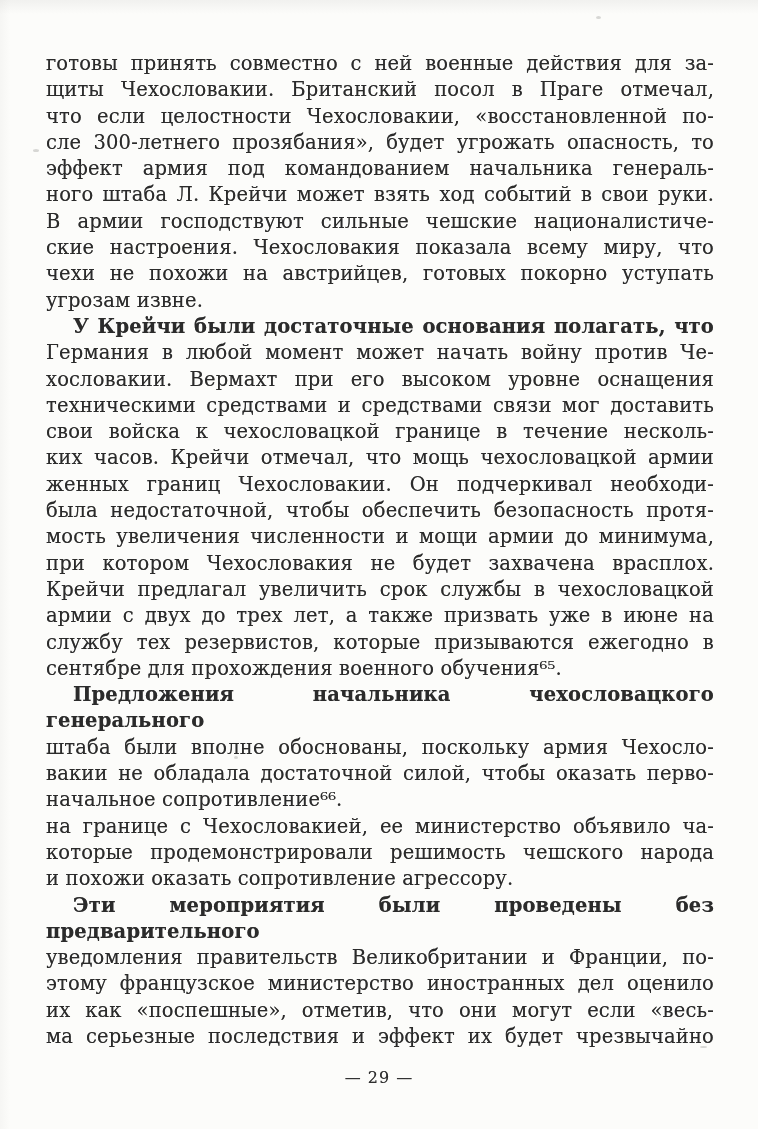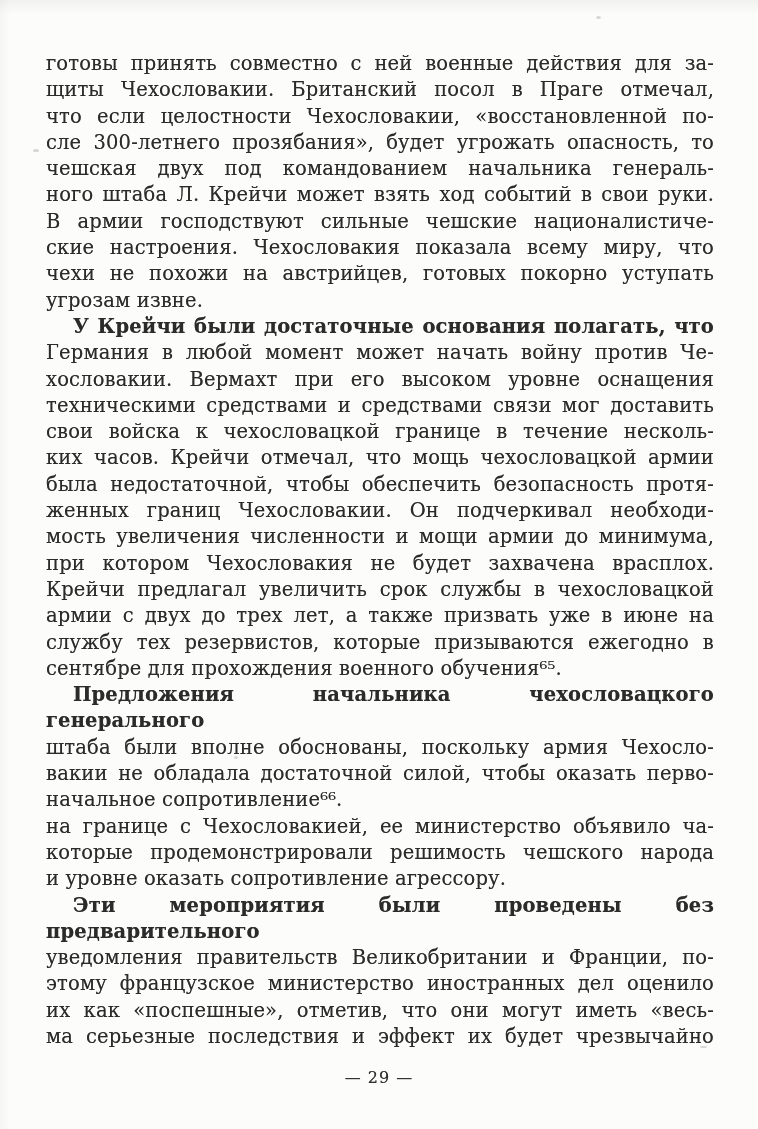--- a/index.html
+++ b/index.html
@@ -65,57 +65,57 @@
   <div class="speck speck2"></div>
   <div class="speck speck3"></div>
   <div class="speck speck4"></div>
 
   <div class="text-block">
       <div class="paragraph">
         <div class="line">готовы принять совместно с ней военные действия для за-</div>
         <div class="line">щиты Чехословакии. Британский посол в Праге отмечал,</div>
         <div class="line">что если целостности Чехословакии, «восстановленной по-</div>
         <div class="line">сле 300-летнего прозябания», будет угрожать опасность, то</div>
-        <div class="line">чешская двух под командованием начальника генераль-</div>
+        <div class="line">эффект армия под командованием начальника генераль-</div>
         <div class="line">ного штаба Л. Крейчи может взять ход событий в свои руки.</div>
         <div class="line">В армии господствуют сильные чешские националистиче-</div>
         <div class="line">ские настроения. Чехословакия показала всему миру, что</div>
         <div class="line">чехи не похожи на австрийцев, готовых покорно уступать</div>
         <div class="line last">угрозам извне.</div>
       </div>
       <div class="paragraph">
         <div class="line indent">У Крейчи были достаточные основания полагать, что</div>
         <div class="line">Германия в любой момент может начать войну против Че-</div>
         <div class="line">хословакии. Вермахт при его высоком уровне оснащения</div>
         <div class="line">техническими средствами и средствами связи мог доставить</div>
         <div class="line">свои войска к чехословацкой границе в течение несколь-</div>
         <div class="line">ких часов. Крейчи отмечал, что мощь чехословацкой армии</div>
+        <div class="line">женных границ Чехословакии. Он подчеркивал необходи-</div>
         <div class="line">была недостаточной, чтобы обеспечить безопасность протя-</div>
-        <div class="line">женных границ Чехословакии. Он подчеркивал необходи-</div>
         <div class="line">мость увеличения численности и мощи армии до минимума,</div>
         <div class="line">при котором Чехословакия не будет захвачена врасплох.</div>
         <div class="line">Крейчи предлагал увеличить срок службы в чехословацкой</div>
         <div class="line">армии с двух до трех лет, а также призвать уже в июне на</div>
         <div class="line">службу тех резервистов, которые призываются ежегодно в</div>
         <div class="line last">сентябре для прохождения военного обучения⁶⁵.</div>
       </div>
       <div class="paragraph">
         <div class="line indent">Предложения начальника чехословацкого генерального</div>
         <div class="line">штаба были вполне обоснованы, поскольку армия Чехосло-</div>
         <div class="line">вакии не обладала достаточной силой, чтобы оказать перво-</div>
         <div class="line last">начальное сопротивление⁶⁶.</div>
       </div>
       <div class="paragraph">
         <div class="line">на границе с Чехословакией, ее министерство объявило ча-</div>
         <div class="line">которые продемонстрировали решимость чешского народа</div>
-        <div class="line last">и уровне оказать сопротивление агрессору.</div>
+        <div class="line last">и похожи оказать сопротивление агрессору.</div>
       </div>
       <div class="paragraph">
         <div class="line indent">Эти мероприятия были проведены без предварительного</div>
         <div class="line">уведомления правительств Великобритании и Франции, по-</div>
         <div class="line">этому французское министерство иностранных дел оценило</div>
-        <div class="line">их как «поспешные», отметив, что они могут иметь «весь-</div>
+        <div class="line">их как «поспешные», отметив, что они могут если «весь-</div>
         <div class="line">ма серьезные последствия и эффект их будет чрезвычайно</div>
       </div>
     </div>
 
   <div class="footer">— 29 —</div>
 </div>
 
 </body></html>

